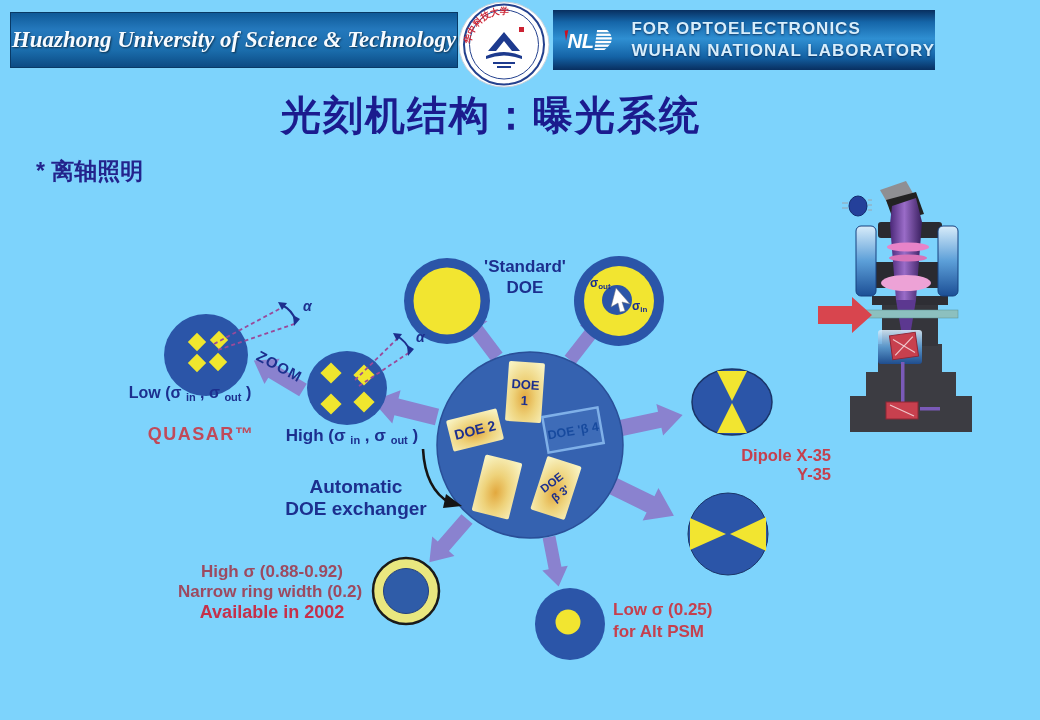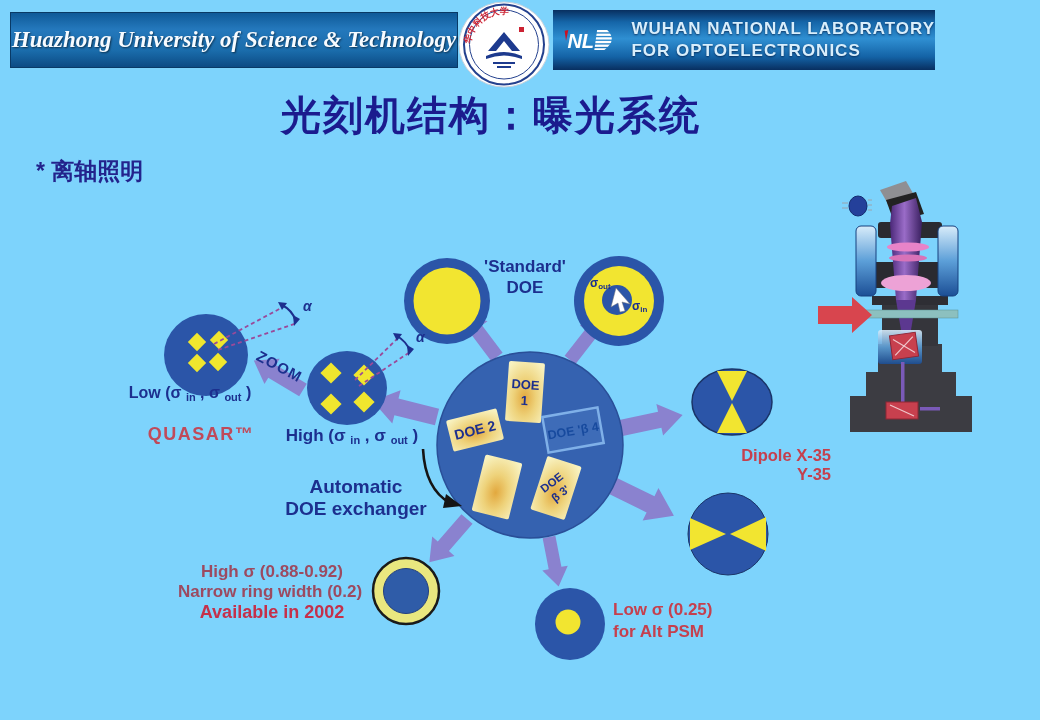--- a/index.html
+++ b/index.html
@@ -68,22 +68,22 @@
       <g clip-path="url(#dclip)">
         <rect x="60" y="6" width="68" height="5" fill="#ffffff"></rect>
         <rect x="60" y="14" width="68" height="5" fill="#ffffff"></rect>
         <rect x="60" y="22" width="68" height="5" fill="#ffffff"></rect>
         <rect x="60" y="30" width="68" height="5" fill="#ffffff"></rect>
         <rect x="60" y="38" width="68" height="5" fill="#ffffff"></rect>
         <rect x="60" y="46" width="68" height="5" fill="#ffffff"></rect>
       </g>
     </svg>
     <div class="wnlo">
+      <div>FOR OPTOELECTRONICS</div>
       <div>WUHAN NATIONAL LABORATORY</div>
-      <div>FOR OPTOELECTRONICS</div>
     </div>
   </div>
 
   <div class="title">光刻机结构：曝光系统</div>
   <div class="bullet">* 离轴照明</div>
 
   <svg class="diagram" viewBox="0 0 1040 720">
     <defs>
       <radialGradient id="doeG" cx="50%" cy="60%" r="70%">
         <stop offset="0%" stop-color="#e2a83e"></stop>

